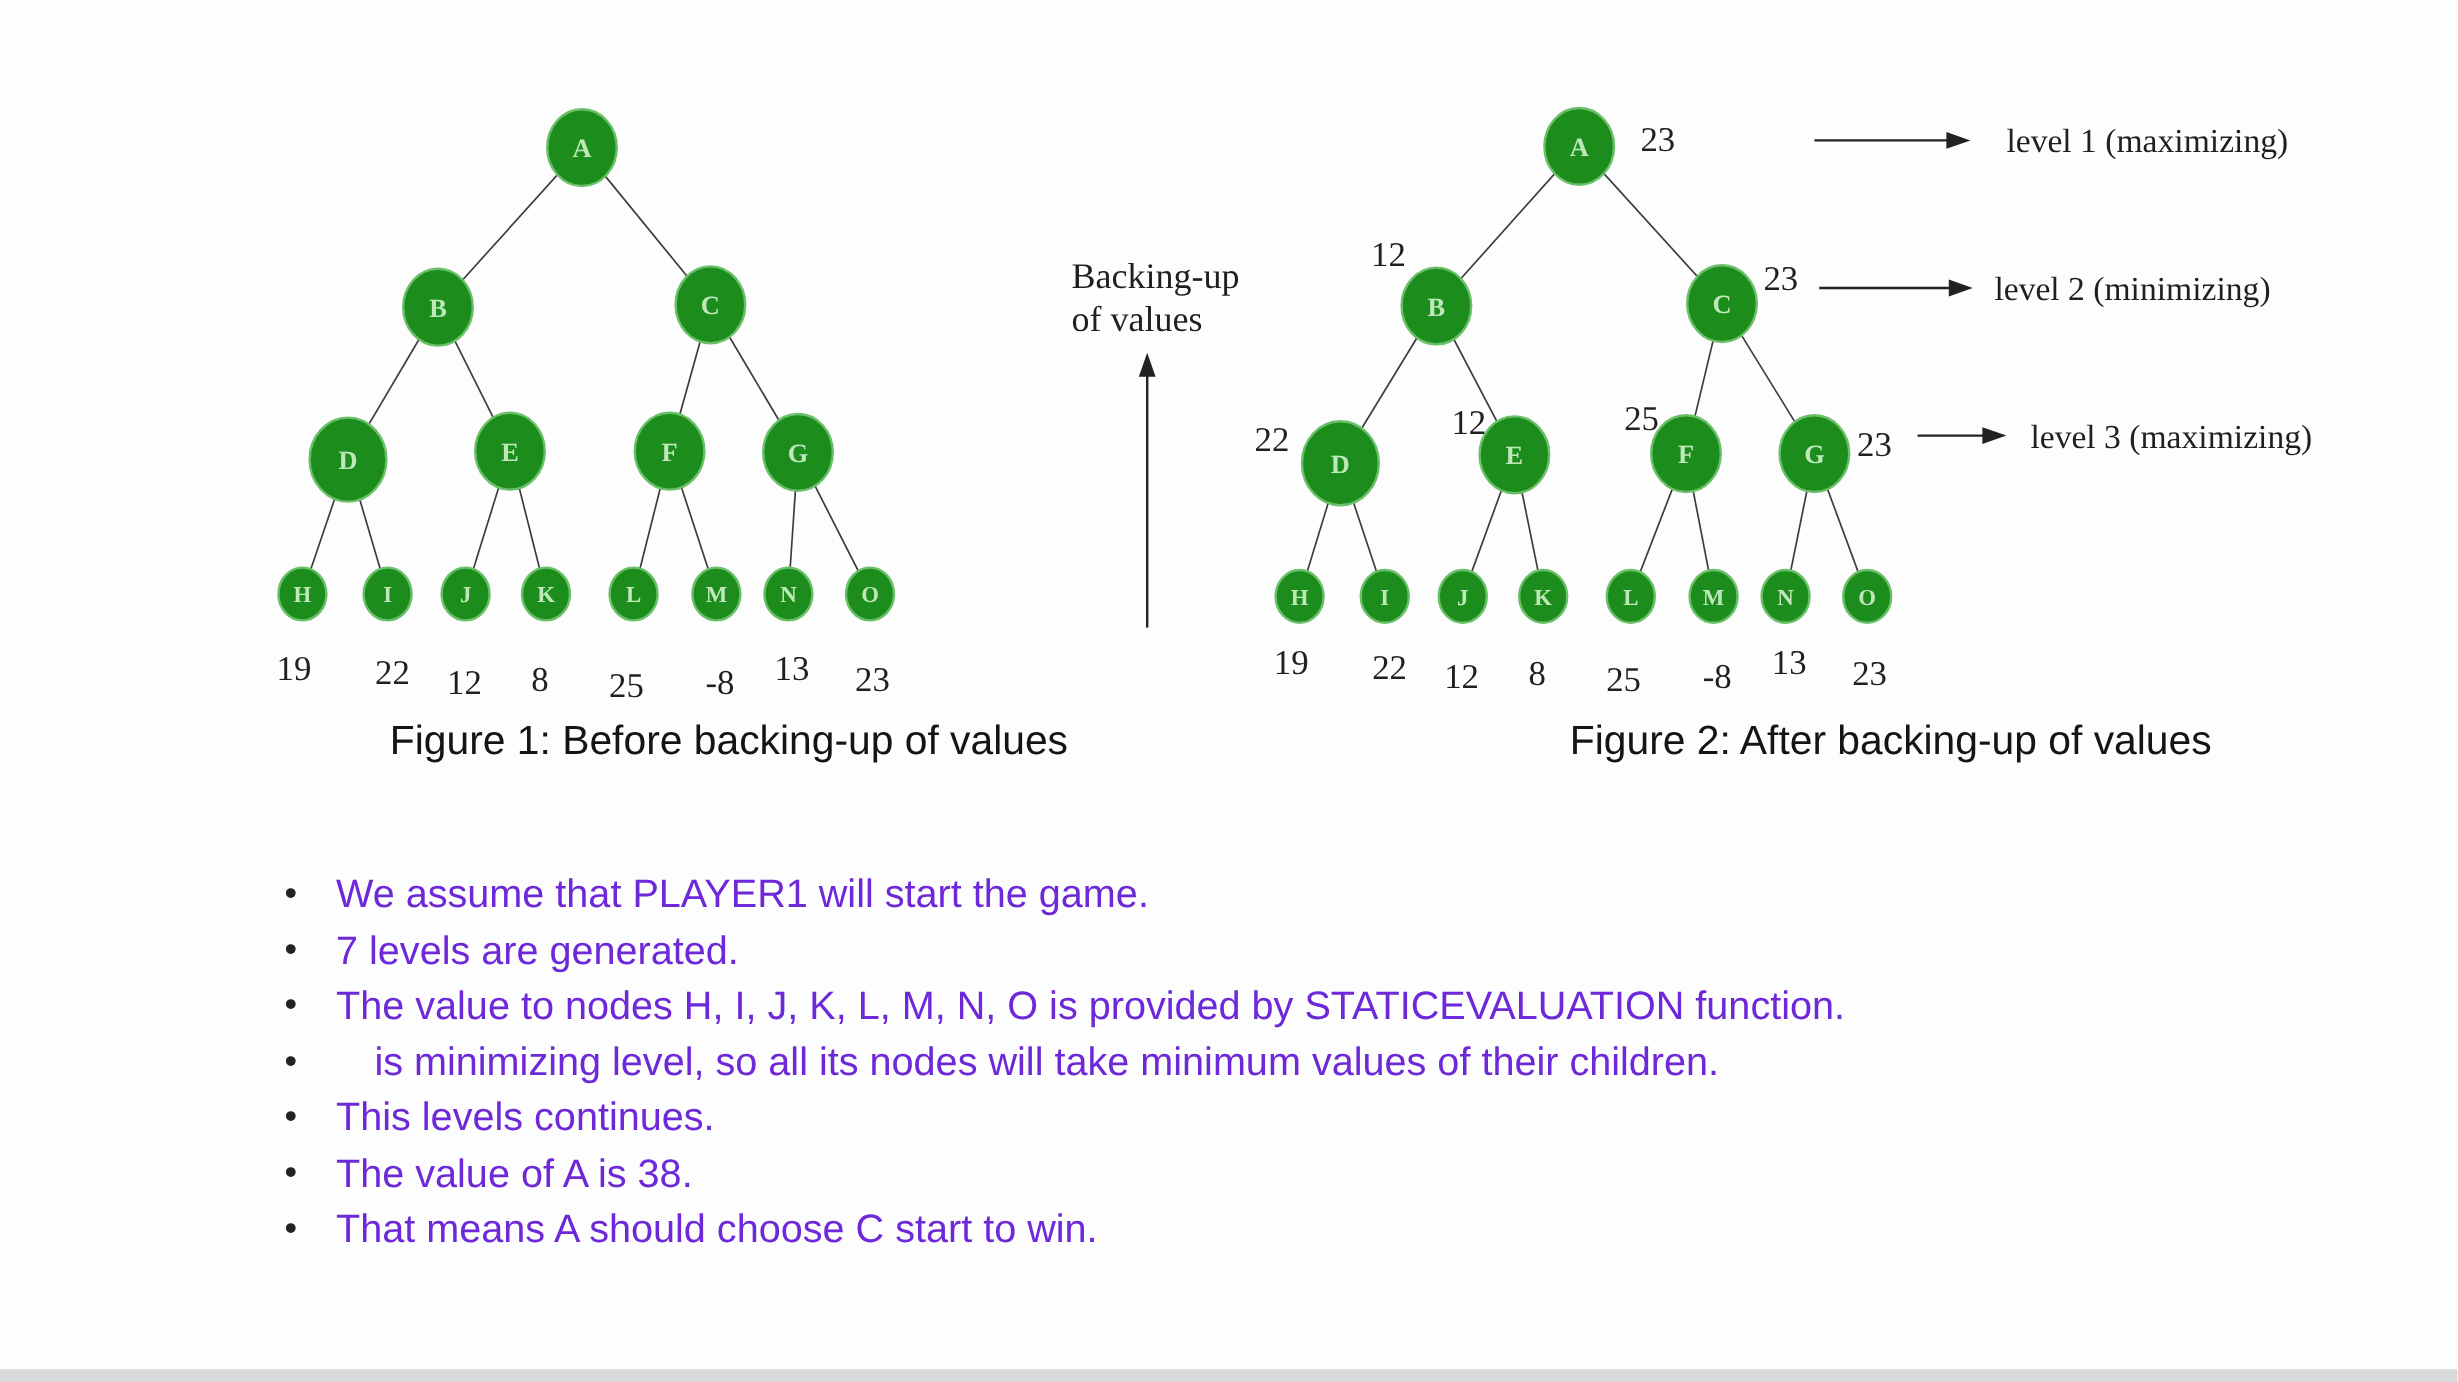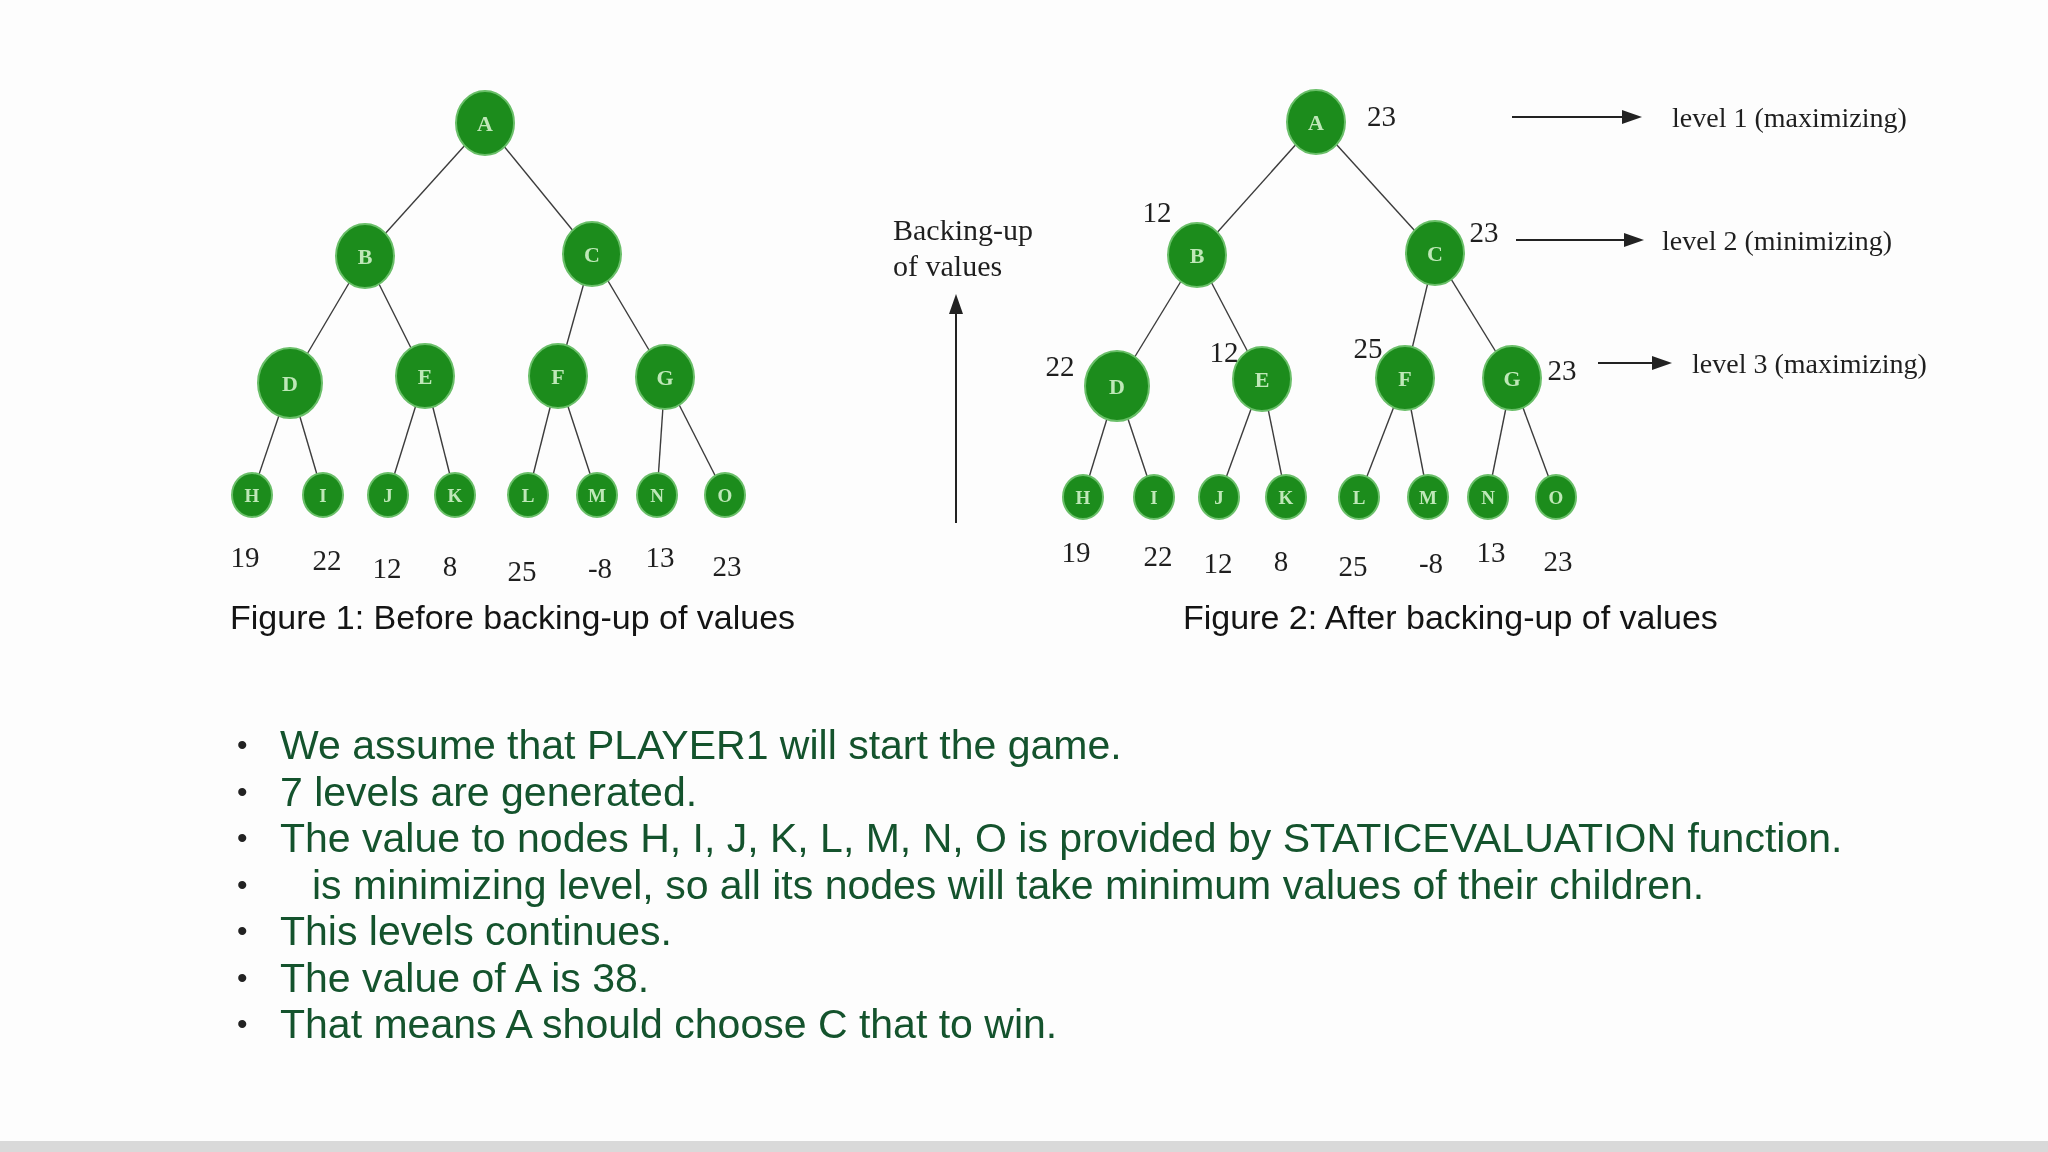--- a/index.html
+++ b/index.html
@@ -4,24 +4,24 @@
 <style>
   html,body{margin:0;padding:0;background:#fdfdfd;width:2048px;height:1152px;overflow:hidden;}
   #stage{position:relative;width:2048px;height:1152px;background:#fdfdfd;font-family:"Liberation Sans",sans-serif;}
   #diagram{position:absolute;left:0;top:0;}
   .node-letter{font-family:"Liberation Serif",serif;font-weight:bold;fill:#bfe8b8;}
   .big-letter{font-size:22px;}
   .leaf-letter{font-size:19px;}
   .val{font-family:"Liberation Serif",serif;font-size:29px;fill:#1f1f1f;}
   .annot{font-family:"Liberation Serif",serif;font-size:30px;fill:#1f1f1f;}
   .lvl{font-family:"Liberation Serif",serif;font-size:28px;fill:#1f1f1f;}
-  .caption{position:absolute;top:598px;width:660px;text-align:left;font-size:34px;color:#141414;}
+  .caption{position:absolute;top:598px;width:660px;text-align:right;font-size:34px;color:#141414;}
   #cap1{left:230px;}
   #cap2{left:1183px;}
-  #bullets{position:absolute;left:215px;top:722px;width:1760px;margin:0;padding:0;list-style:none;font-size:41px;color:#14532d;line-height:46.5px;}
+  #bullets{position:absolute;left:215px;top:722px;width:1760px;margin:0;padding:0;list-style:none;font-size:33px;color:#6d28d9;line-height:46.5px;}
   #bullets li{position:relative;padding-left:65px;white-space:nowrap;}
   #bullets li::before{content:"\2022";position:absolute;left:22px;top:0;font-size:30px;color:#222;}
   #bullets .line2{display:block;white-space:nowrap;margin-left:32px;}
   #bottom-strip{position:absolute;left:0;top:1141px;width:2048px;height:11px;background:#d9d9d9;}
 </style>
 </head>
 <body>
 
 <div id="stage">
 
@@ -180,18 +180,18 @@
 <div id="cap1" class="caption">Figure 1: Before backing-up of values</div>
 <div id="cap2" class="caption">Figure 2: After backing-up of values</div>
 
 <ul id="bullets">
   <li><span>We assume that PLAYER1 will start the game.</span></li>
   <li><span>7 levels are generated.</span></li>
   <li><span>The value to nodes H, I, J, K, L, M, N, O is provided by STATICEVALUATION function.</span></li>
   <li><span class="line2">is minimizing level, so all its nodes will take minimum values of their children.</span></li>
   <li><span>This levels continues.</span></li>
   <li><span>The value of A is 38.</span></li>
-  <li><span>That means A should choose C that to win.</span></li>
+  <li><span>That means A should choose C start to win.</span></li>
 </ul>
 
 <div id="bottom-strip"></div>
 
 </div>
 
 </body></html>

